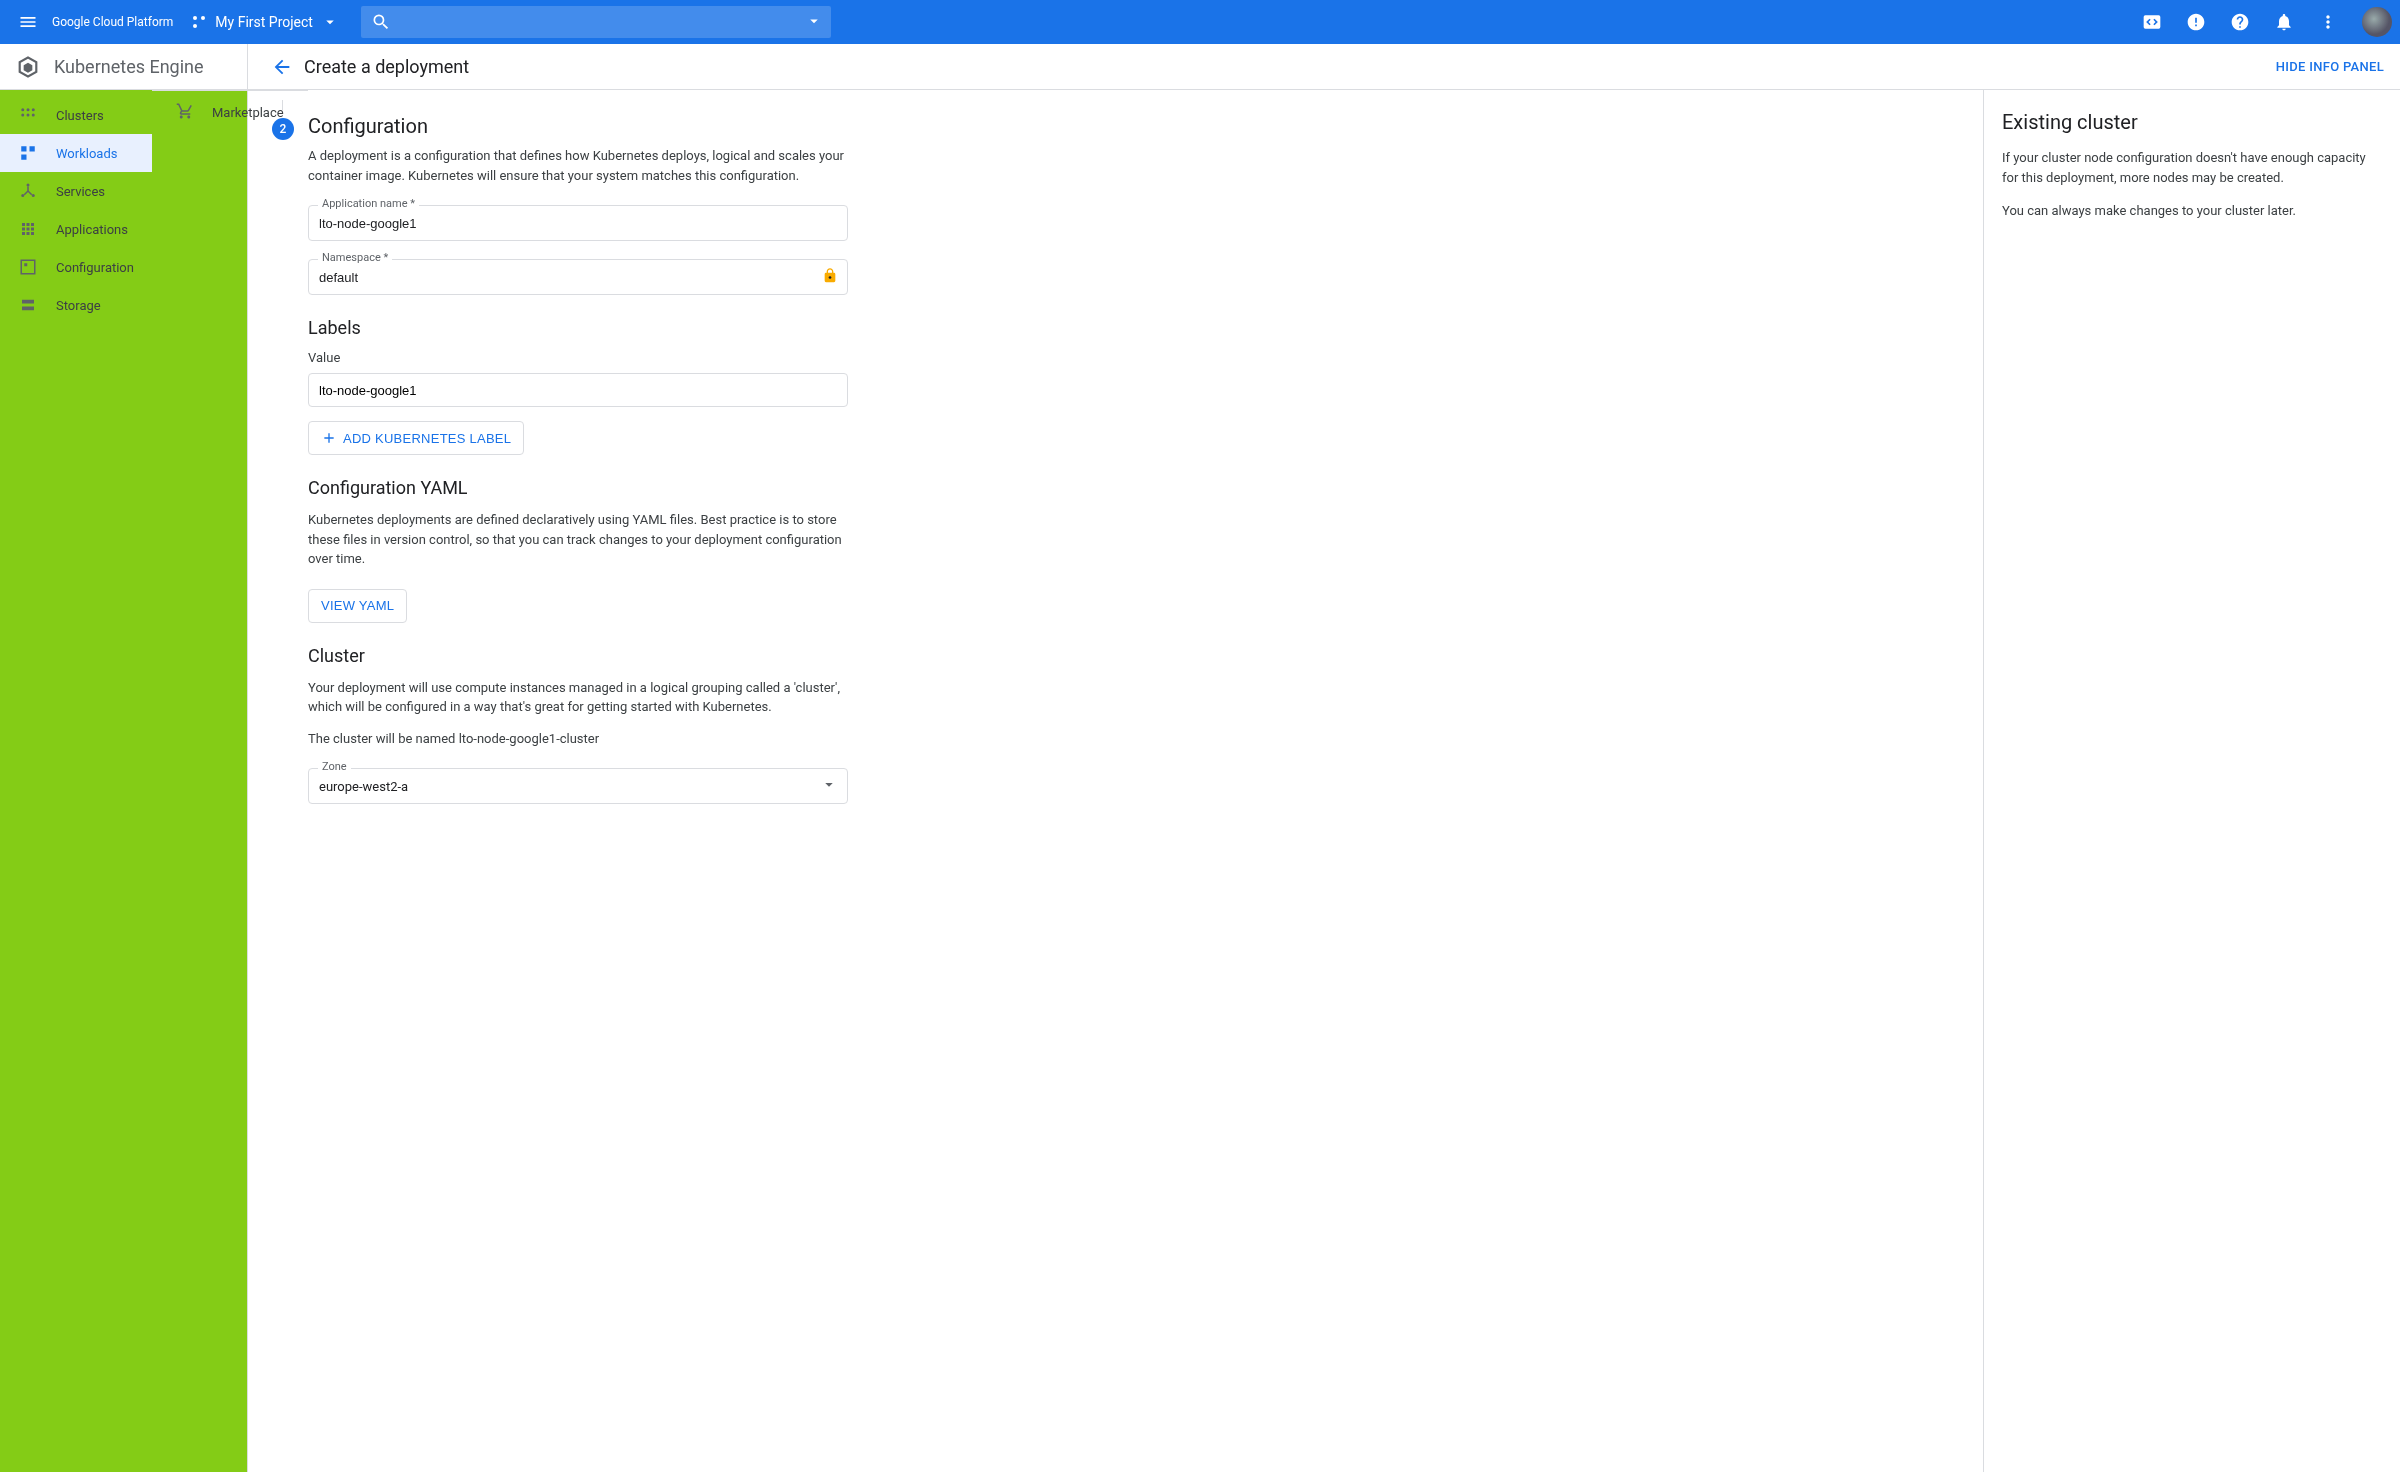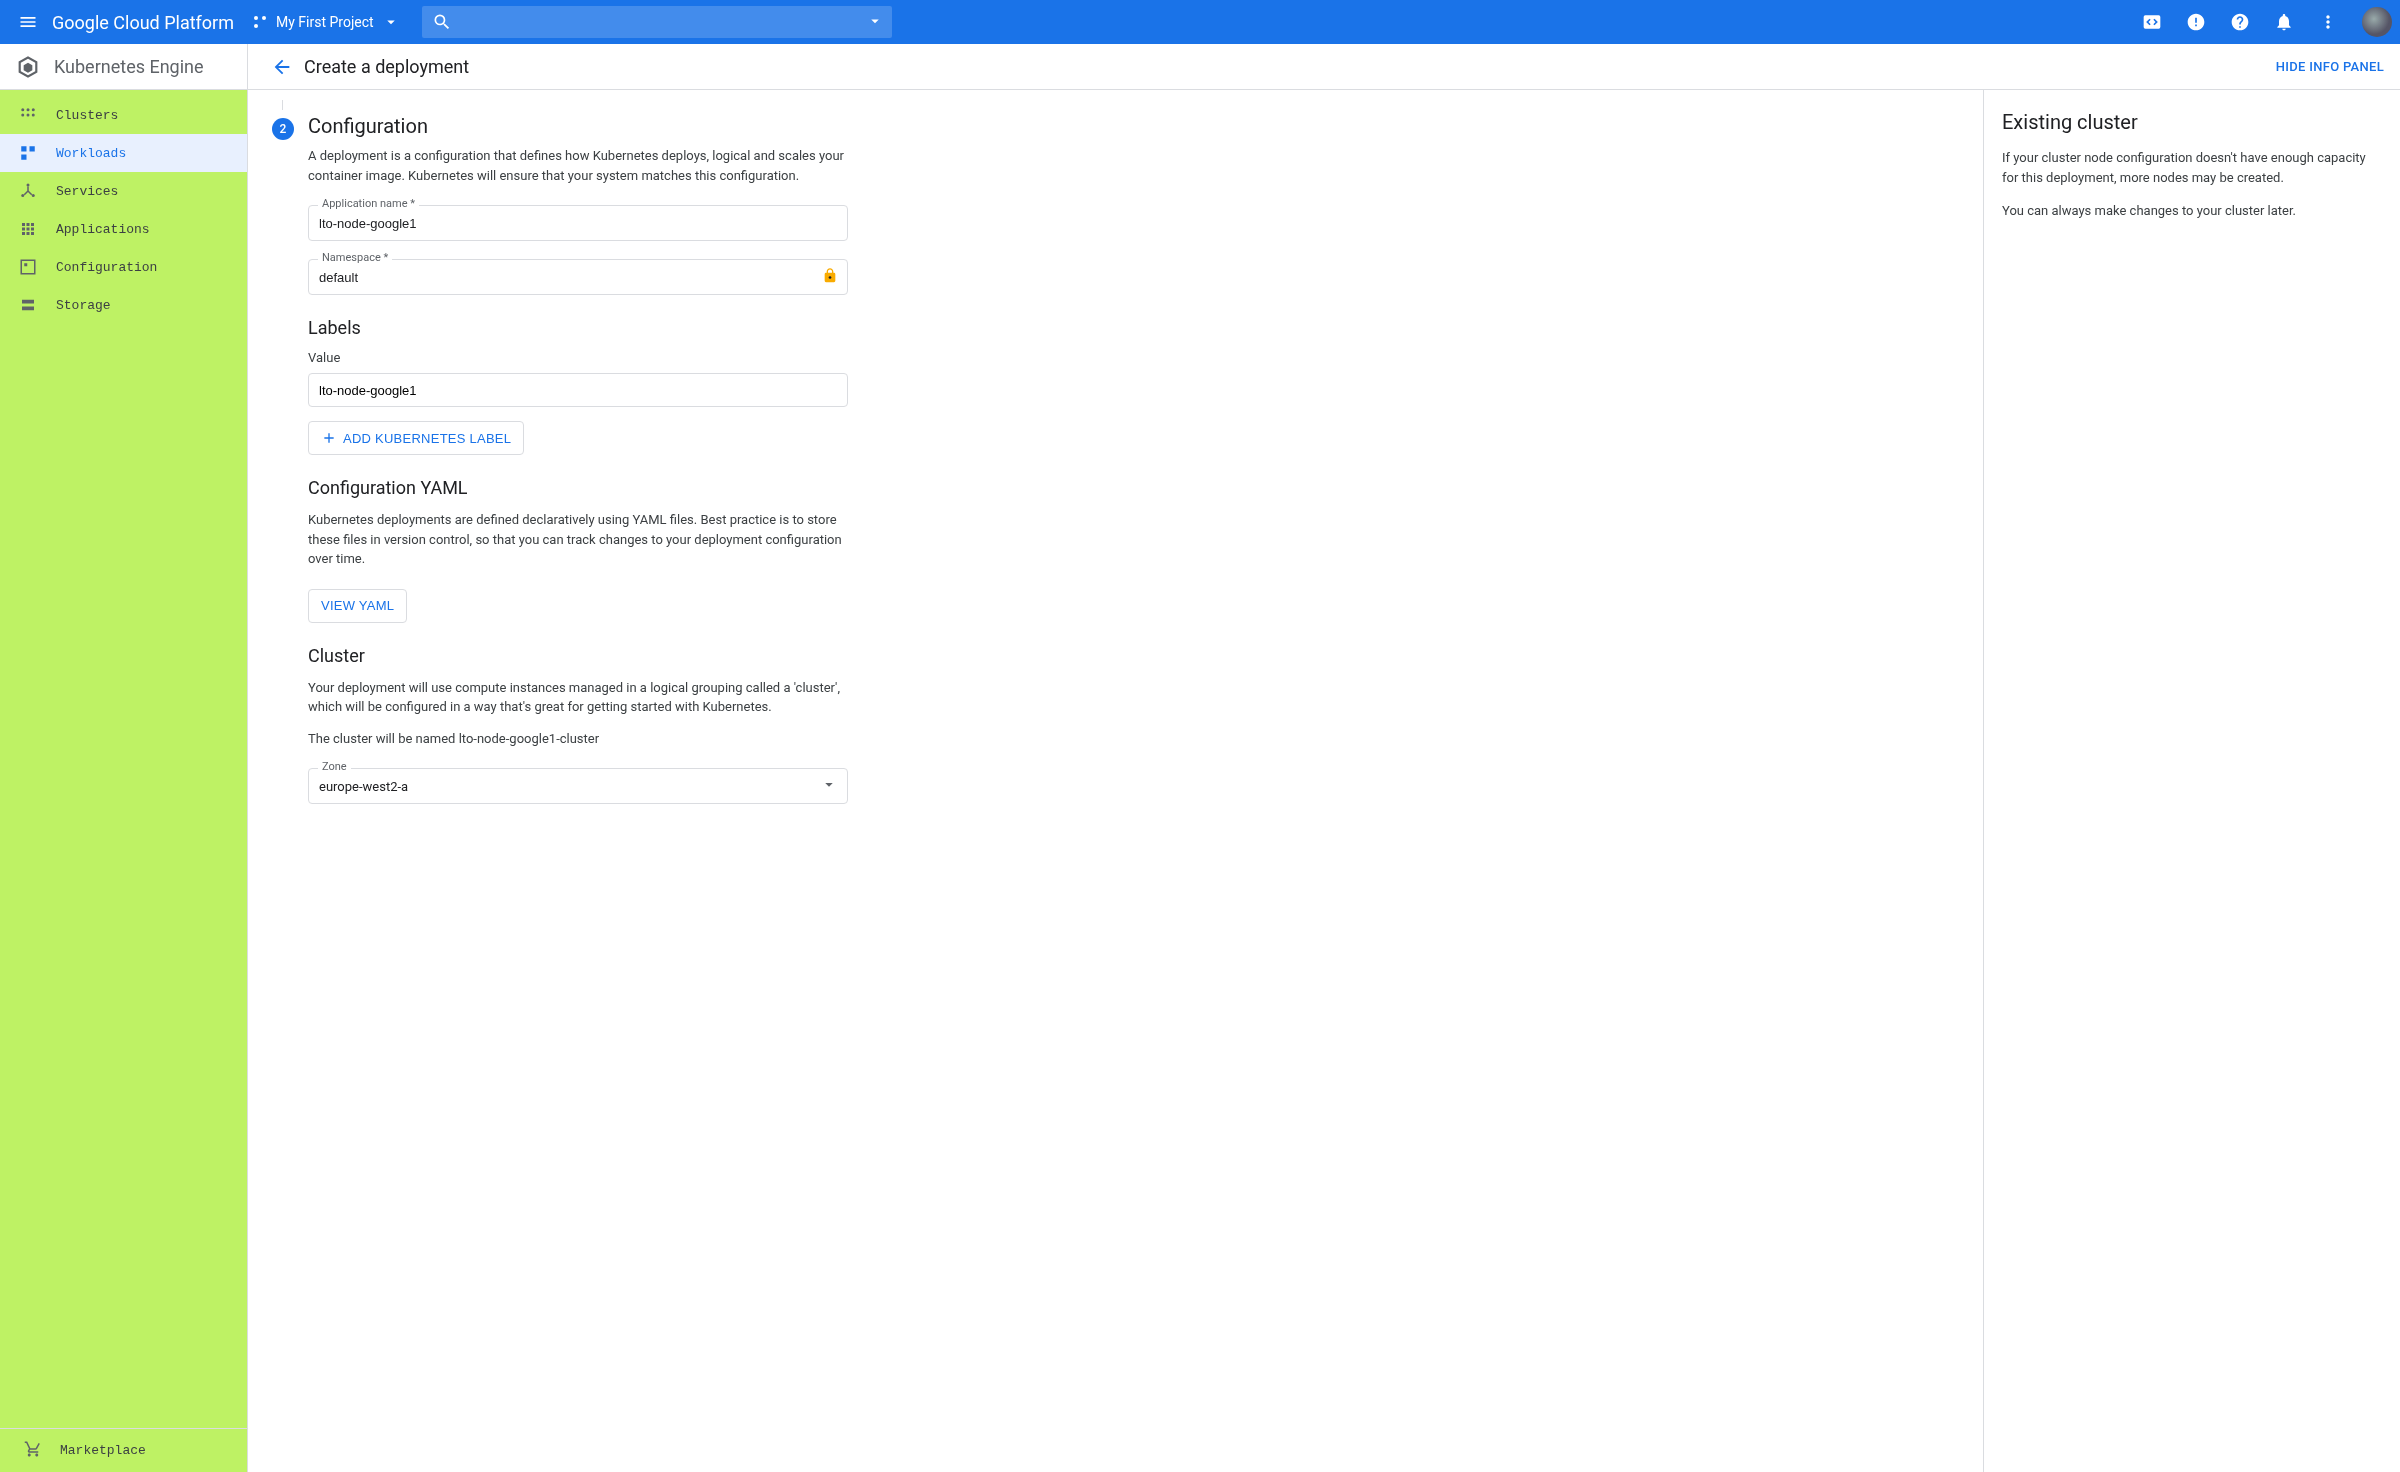--- a/index.html
+++ b/index.html
@@ -2,21 +2,21 @@
 <html><head>
 <meta charset="utf-8">
 <style>
 * { box-sizing: border-box; margin: 0; padding: 0; }
 body { font-family: Roboto, "Helvetica Neue", Arial, sans-serif; font-size: 13px; color: #202124; background: #fff; }
 
 
 .topbar { height: 44px; background: #1a73e8; display: flex; align-items: center; padding: 0 8px; color: #fff; }
 .hamburger { width: 40px; height: 40px; display:flex; align-items:center; justify-content:center; cursor:pointer; }
 .hamburger svg { fill:#fff; }
-.gcp-logo { font-size: 18px; font-weight:400; margin-left:4px; margin-right:18px; }
+.gcp-logo { font-size: 12px; font-weight:400; margin-left:4px; margin-right:18px; }
 .project-picker { display:flex; align-items:center; gap:8px; cursor:pointer; font-size:14px; }
 .project-picker .proj-icon { width:16px; height:16px; display:inline-block; }
 .search-box { flex:0 0 470px; height:32px; background: rgba(255,255,255,0.18); border-radius:2px; margin-left: 22px; display:flex; align-items:center; padding:0 10px; position:relative; }
 .search-box svg { fill:#fff; }
 .search-box .drop { position:absolute; right:8px; }
 .topbar-spacer { flex:1; }
 .topbar-icons { display:flex; align-items:center; gap:8px; }
 .topbar-icons .ticon { width:36px; height:36px; display:flex; align-items:center; justify-content:center; cursor:pointer; }
 .topbar-icons svg { fill:#fff; }
 .avatar { width:30px; height:30px; border-radius:50%; background:#888; margin-left:8px; cursor:pointer; background-image: radial-gradient(circle at 40% 40%, #9aa 0%, #556 60%); }
@@ -30,21 +30,21 @@
 .back-btn { width:36px; height:36px; display:flex; align-items:center; justify-content:center; cursor:pointer; }
 .back-btn svg { fill:#1a73e8; }
 .page-title { font-size:18px; color:#202124; margin-left:4px; }
 .productbar .flex1 { flex:1; }
 .hide-panel { color:#1a73e8; font-weight:500; font-size:13px; letter-spacing:0.3px; cursor:pointer; }
 
 
 .layout { display:flex; height: calc(100vh - 90px); }
 
 
-.sidebar { width:248px; border-right:1px solid #dadce0; background:#bef264; display:flex; flex-direction:column;font-family:Liberation Mono, monospace; }
+.sidebar { width:248px; border-right:1px solid #dadce0; background:#84cc16; display:flex; flex-direction:row; }
 .nav { list-style:none; padding-top:6px; flex:1; }
 .nav li { display:flex; align-items:center; gap:18px; padding:0 18px; height:38px; font-size:13px; color:#3c4043; cursor:pointer; }
 .nav li .navicon { width:20px; height:20px; display:flex; align-items:center; justify-content:center; }
 .nav li .navicon svg { fill:#5f6368; }
 .nav li.active { background:#e8f0fe; color:#1a73e8; }
 .nav li.active .navicon svg { fill:#1a73e8; }
 .marketplace { border-top:1px solid #dadce0; display:flex; align-items:center; gap:18px; padding:0 24px; height:44px; font-size:13px; color:#3c4043; cursor:pointer; }
 
 
 .main { flex:1; display:flex; overflow:hidden; }

